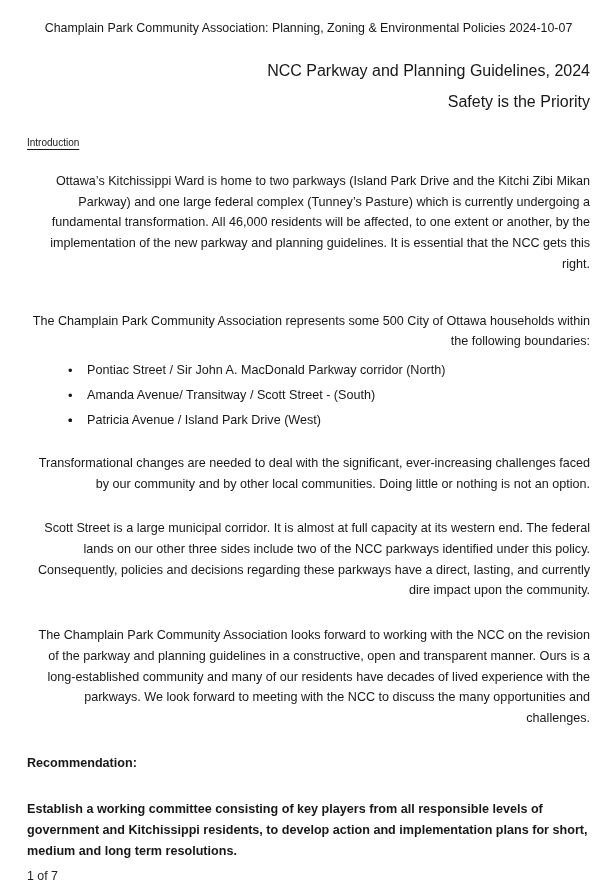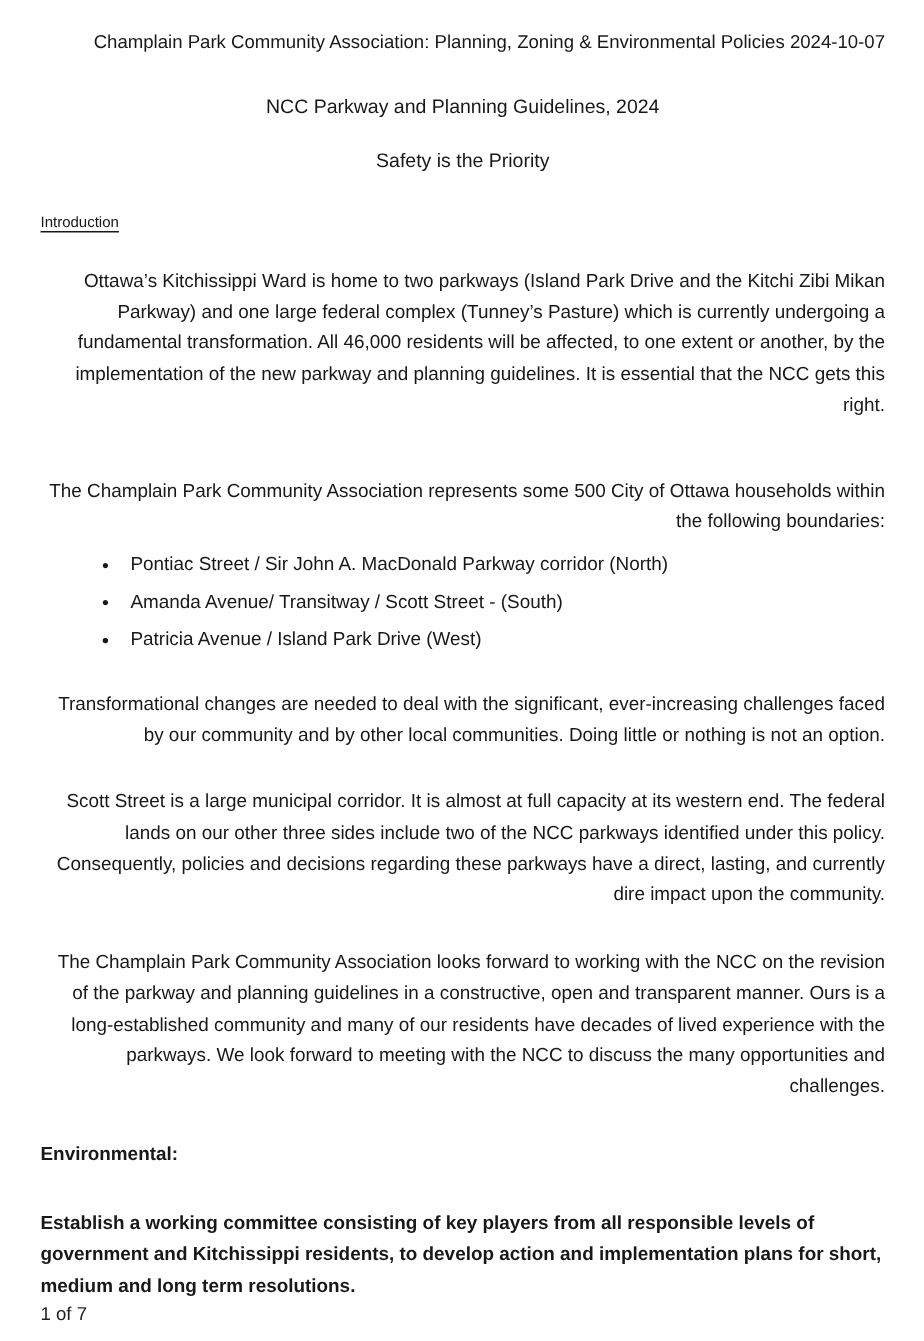--- a/index.html
+++ b/index.html
@@ -26,28 +26,28 @@
   .doc-body {
     font-family: "Liberation Sans", "DejaVu Sans", sans-serif;
     font-size: 12.6px;
     line-height: 20.7px;
     color: #181818;
   }
   .header-line {
     font-size: 12.4px;
     line-height: 20px;
     margin: 0 0 23px 0;
-    text-align: right;
+    text-align: center;
     white-space: nowrap;
   }
   .centered-heading {
-    text-align: center;
-    margin: 16px;
+    text-align: right;
+    margin: 0;
     line-height: 20px;
-    font-size: 13px;
+    font-size: 16px;
   }
   .centered-heading.first { margin-bottom: 11px; }
   .centered-heading.second { margin-bottom: 20px; }
   .section-title {
     margin: 0 0 9px 0;
     font-size: 10px;
     line-height: 20px;
     text-decoration: underline;
     text-underline-offset: 2.5px;
     display: inline-block;
@@ -133,21 +133,21 @@
         <span>Patricia Avenue / Island Park Drive (West)</span>
       </li>
     </ul>
 
     <p class="para gap-lg">Transformational changes are needed to deal with the significant, ever-increasing challenges faced by our community and by other local communities.  Doing little or nothing is not an option.</p>
 
     <p class="para gap-lg">Scott Street is a large municipal corridor.  It is almost at full capacity at its western end.  The federal lands on our other three sides include two of the NCC parkways identified under this policy. Consequently, policies and decisions regarding these parkways have a direct, lasting, and currently dire impact upon the community.</p>
 
     <p class="para gap-lg">The Champlain Park Community Association looks forward to working with the NCC on the revision of the parkway and planning guidelines in a constructive, open and transparent manner. Ours is a long-established community and many of our residents have decades of lived experience with the parkways. We look forward to meeting with the NCC to discuss the many opportunities and challenges.</p>
 
-    <p class="rec-label">Environmental:</p>
+    <p class="rec-label">Recommendation:</p>
 
     <p class="bold-block">Establish a working committee consisting of key players from all responsible levels of government and Kitchissippi residents, to develop action and implementation plans for short, medium and long term resolutions.</p>
 
   </div>
 
   <div class="footer">1 of 7</div>
 
 </div>
 
 </body></html>

